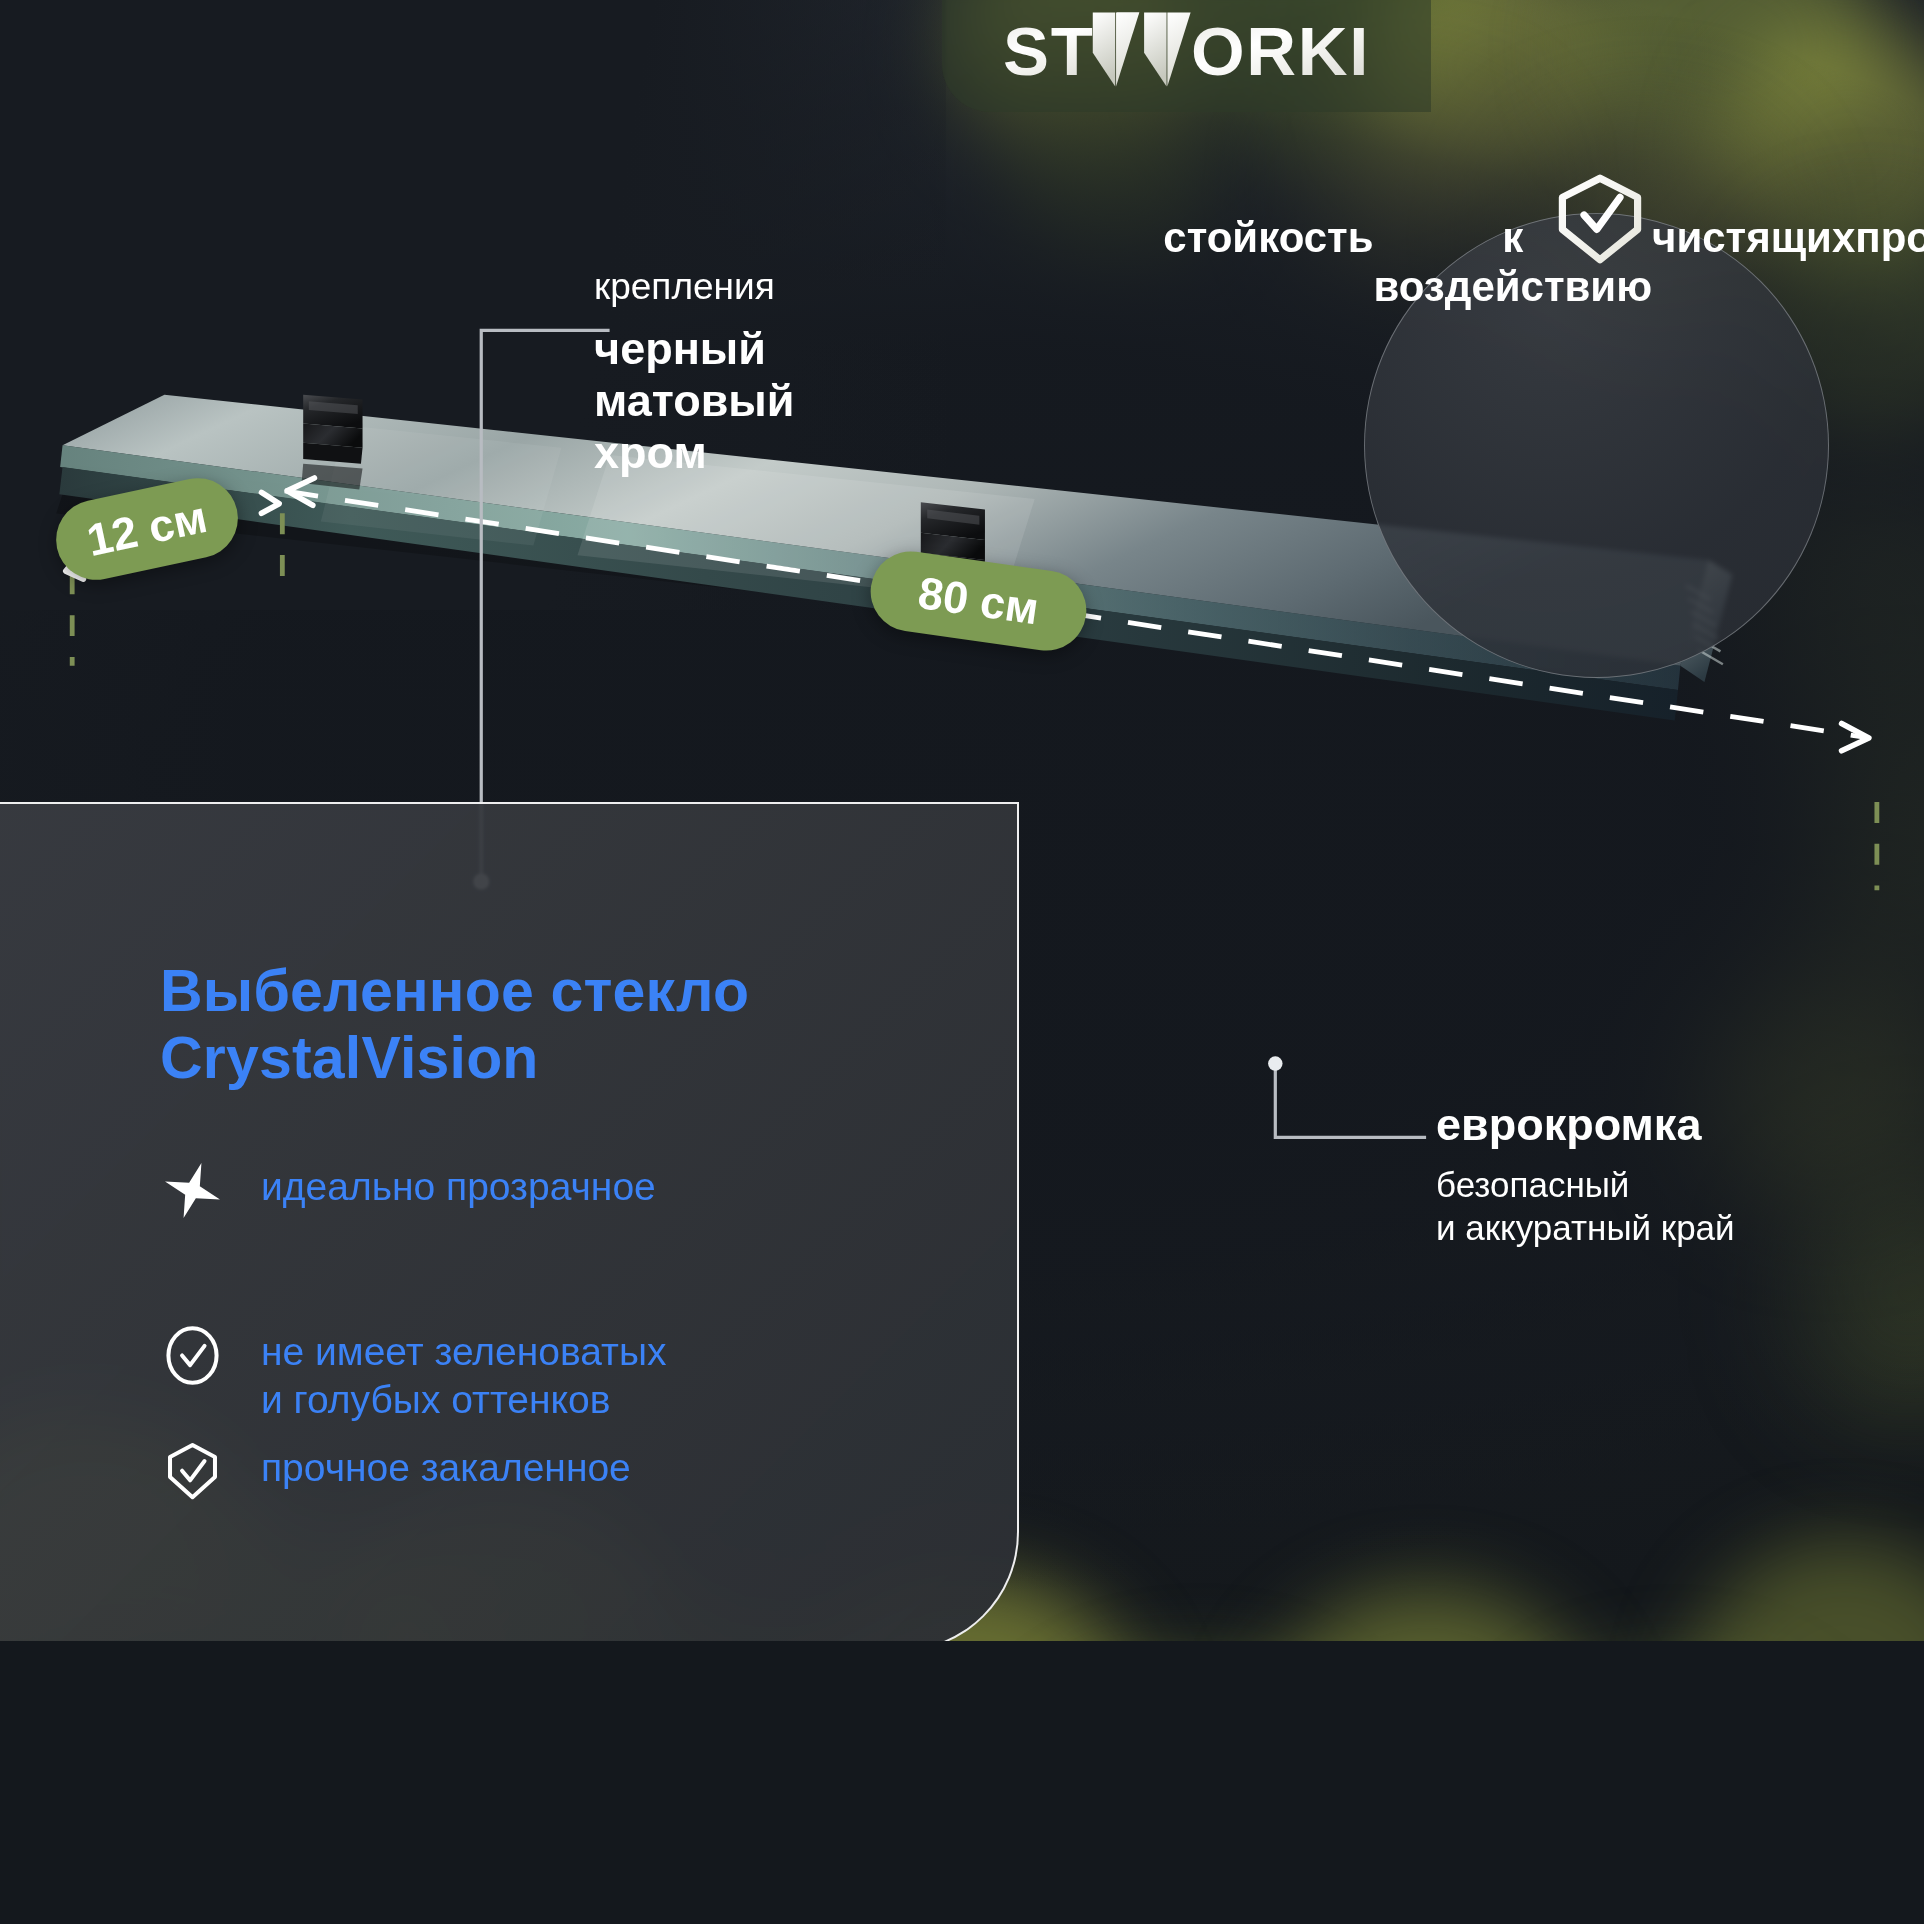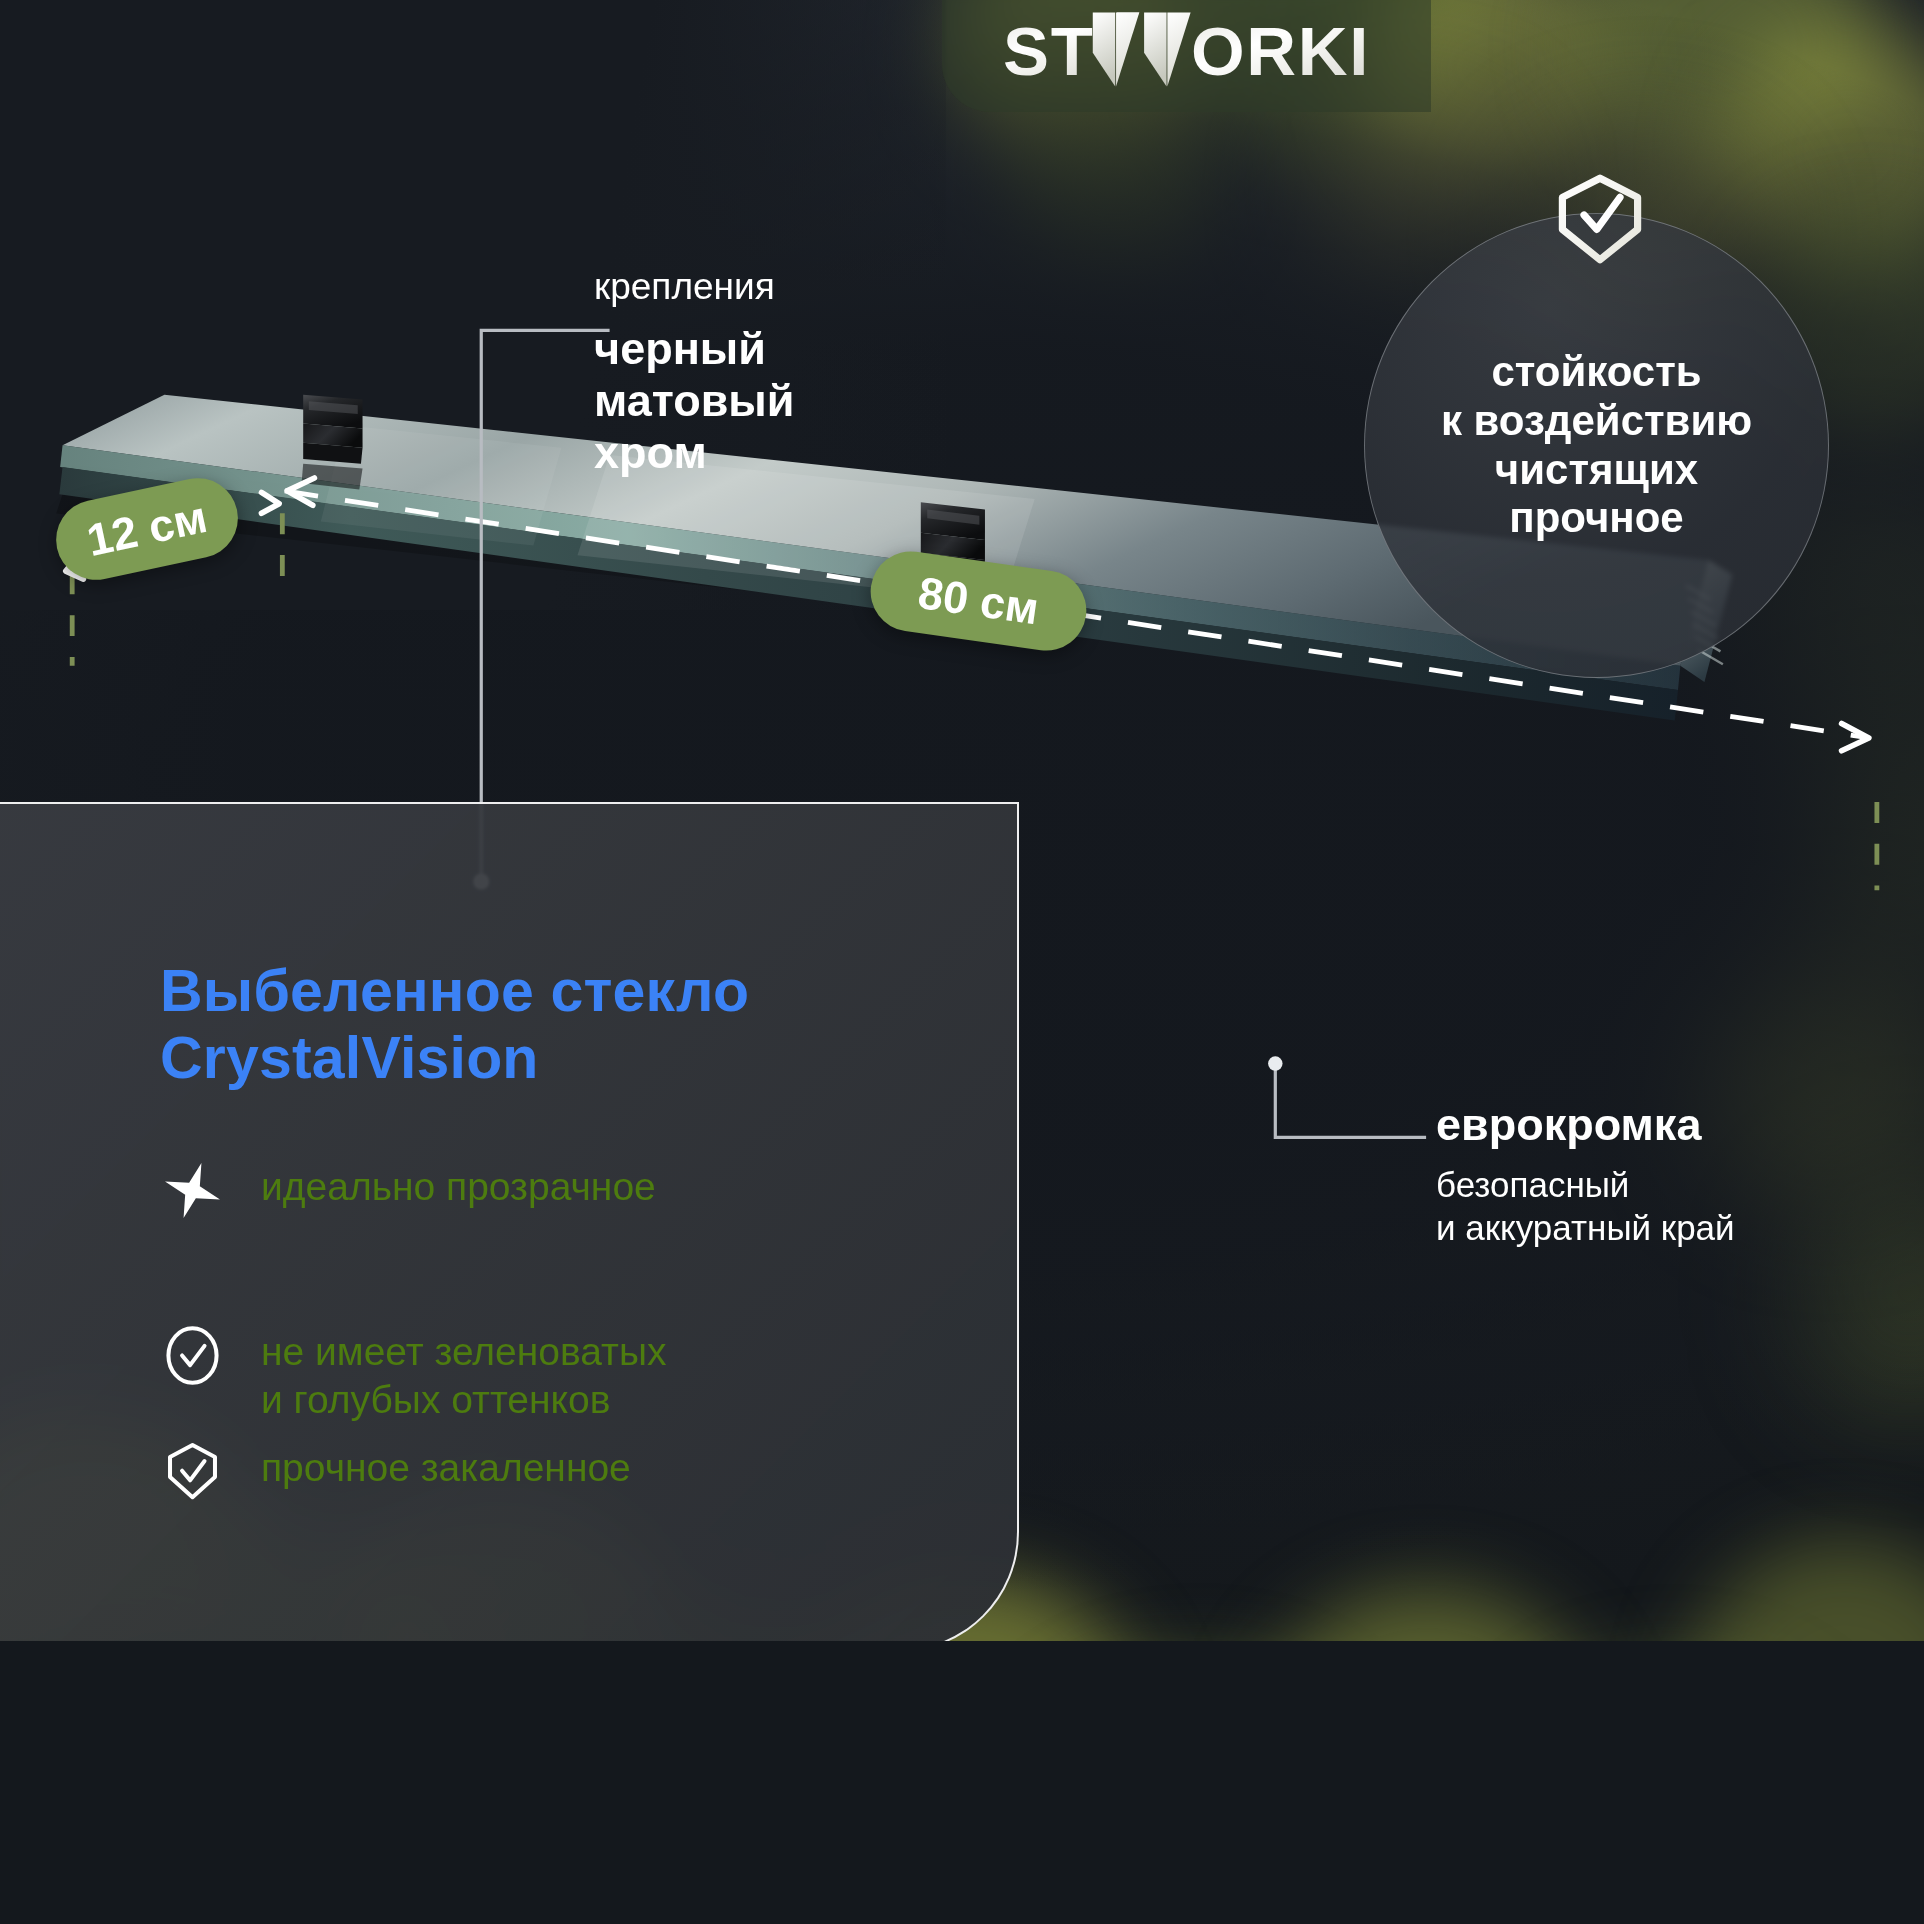--- a/index.html
+++ b/index.html
@@ -77,21 +77,21 @@
     background:linear-gradient(160deg,#e9e9e4 0%,#ffffff 38%,#f2f2ee 60%,#d7d7d0 100%);
     -webkit-background-clip:text; background-clip:text; color:transparent;
   }
   .logo-mark { display:inline-block; margin:0 -3.2px; }
 
   
   .circle-badge { position:absolute; left:1364px; top:213px; width:465px; height:465px;
     border-radius:50%;
     background:radial-gradient(120% 120% at 40% 20%, rgba(62,66,72,.80) 0%, rgba(46,50,57,.80) 50%, rgba(40,44,50,.82) 100%);
     border:1.6px solid rgba(190,195,200,.42);
-    display:flex; flex-direction:column; justify-content:center;
+    display:flex; flex-direction:row; justify-content:center;
     backdrop-filter:blur(2.4px);
   }
   .circle-badge .cb-text { color:#ffffff; font-size:42px; font-weight:bold; line-height:1.16; text-align:center; }
   .shield-icon-top { position:absolute; left:1548px; top:167px; width:104px; height:104px; }
 
   
   .pill { position:absolute; background:#7d9b53; color:#fff; font-weight:bold;
     border-radius:801px; display:flex; align-items:center; justify-content:center;
     box-shadow:0 4.8px 17.6px rgba(0,0,0,.35); }
   .pill-12 { left:55px; top:489px; width:184px; height:80px; font-size:45px; transform:rotate(-12deg); }
@@ -113,21 +113,21 @@
     border-top-right-radius:0;
     border-bottom-right-radius:120px;
     border-top-left-radius:0; border-bottom-left-radius:0;
     backdrop-filter:blur(1.6px);
   }
   .panel-title { position:absolute; left:160px; top:958px; width:818px;
     color:#3b82f6; font-size:59px; font-weight:bold; line-height:1.14; letter-spacing:0.2px; }
 
   .feature { position:absolute; display:flex; align-items:flex-start; gap:38px; }
   .feature .ficon { width:61px; height:61px; flex:0 0 61px; display:flex; align-items:center; justify-content:center; margin-top:-3.2px; }
-  .feature .ftext { color:#4d7c0f; font-size:39px; font-weight:normal; line-height:1.24; }
+  .feature .ftext { color:#3b82f6; font-size:39px; font-weight:normal; line-height:1.24; }
 
   #feature-0 { left:162px; top:1163px; }
   #feature-1 { left:162px; top:1328px; }
   #feature-2 { left:162px; top:1444px; }
 
   
   .shelf-wrap { position:absolute; left:0; top:345px; width:1925px; height:762px; }
 </style>
 </head>
 <body>

